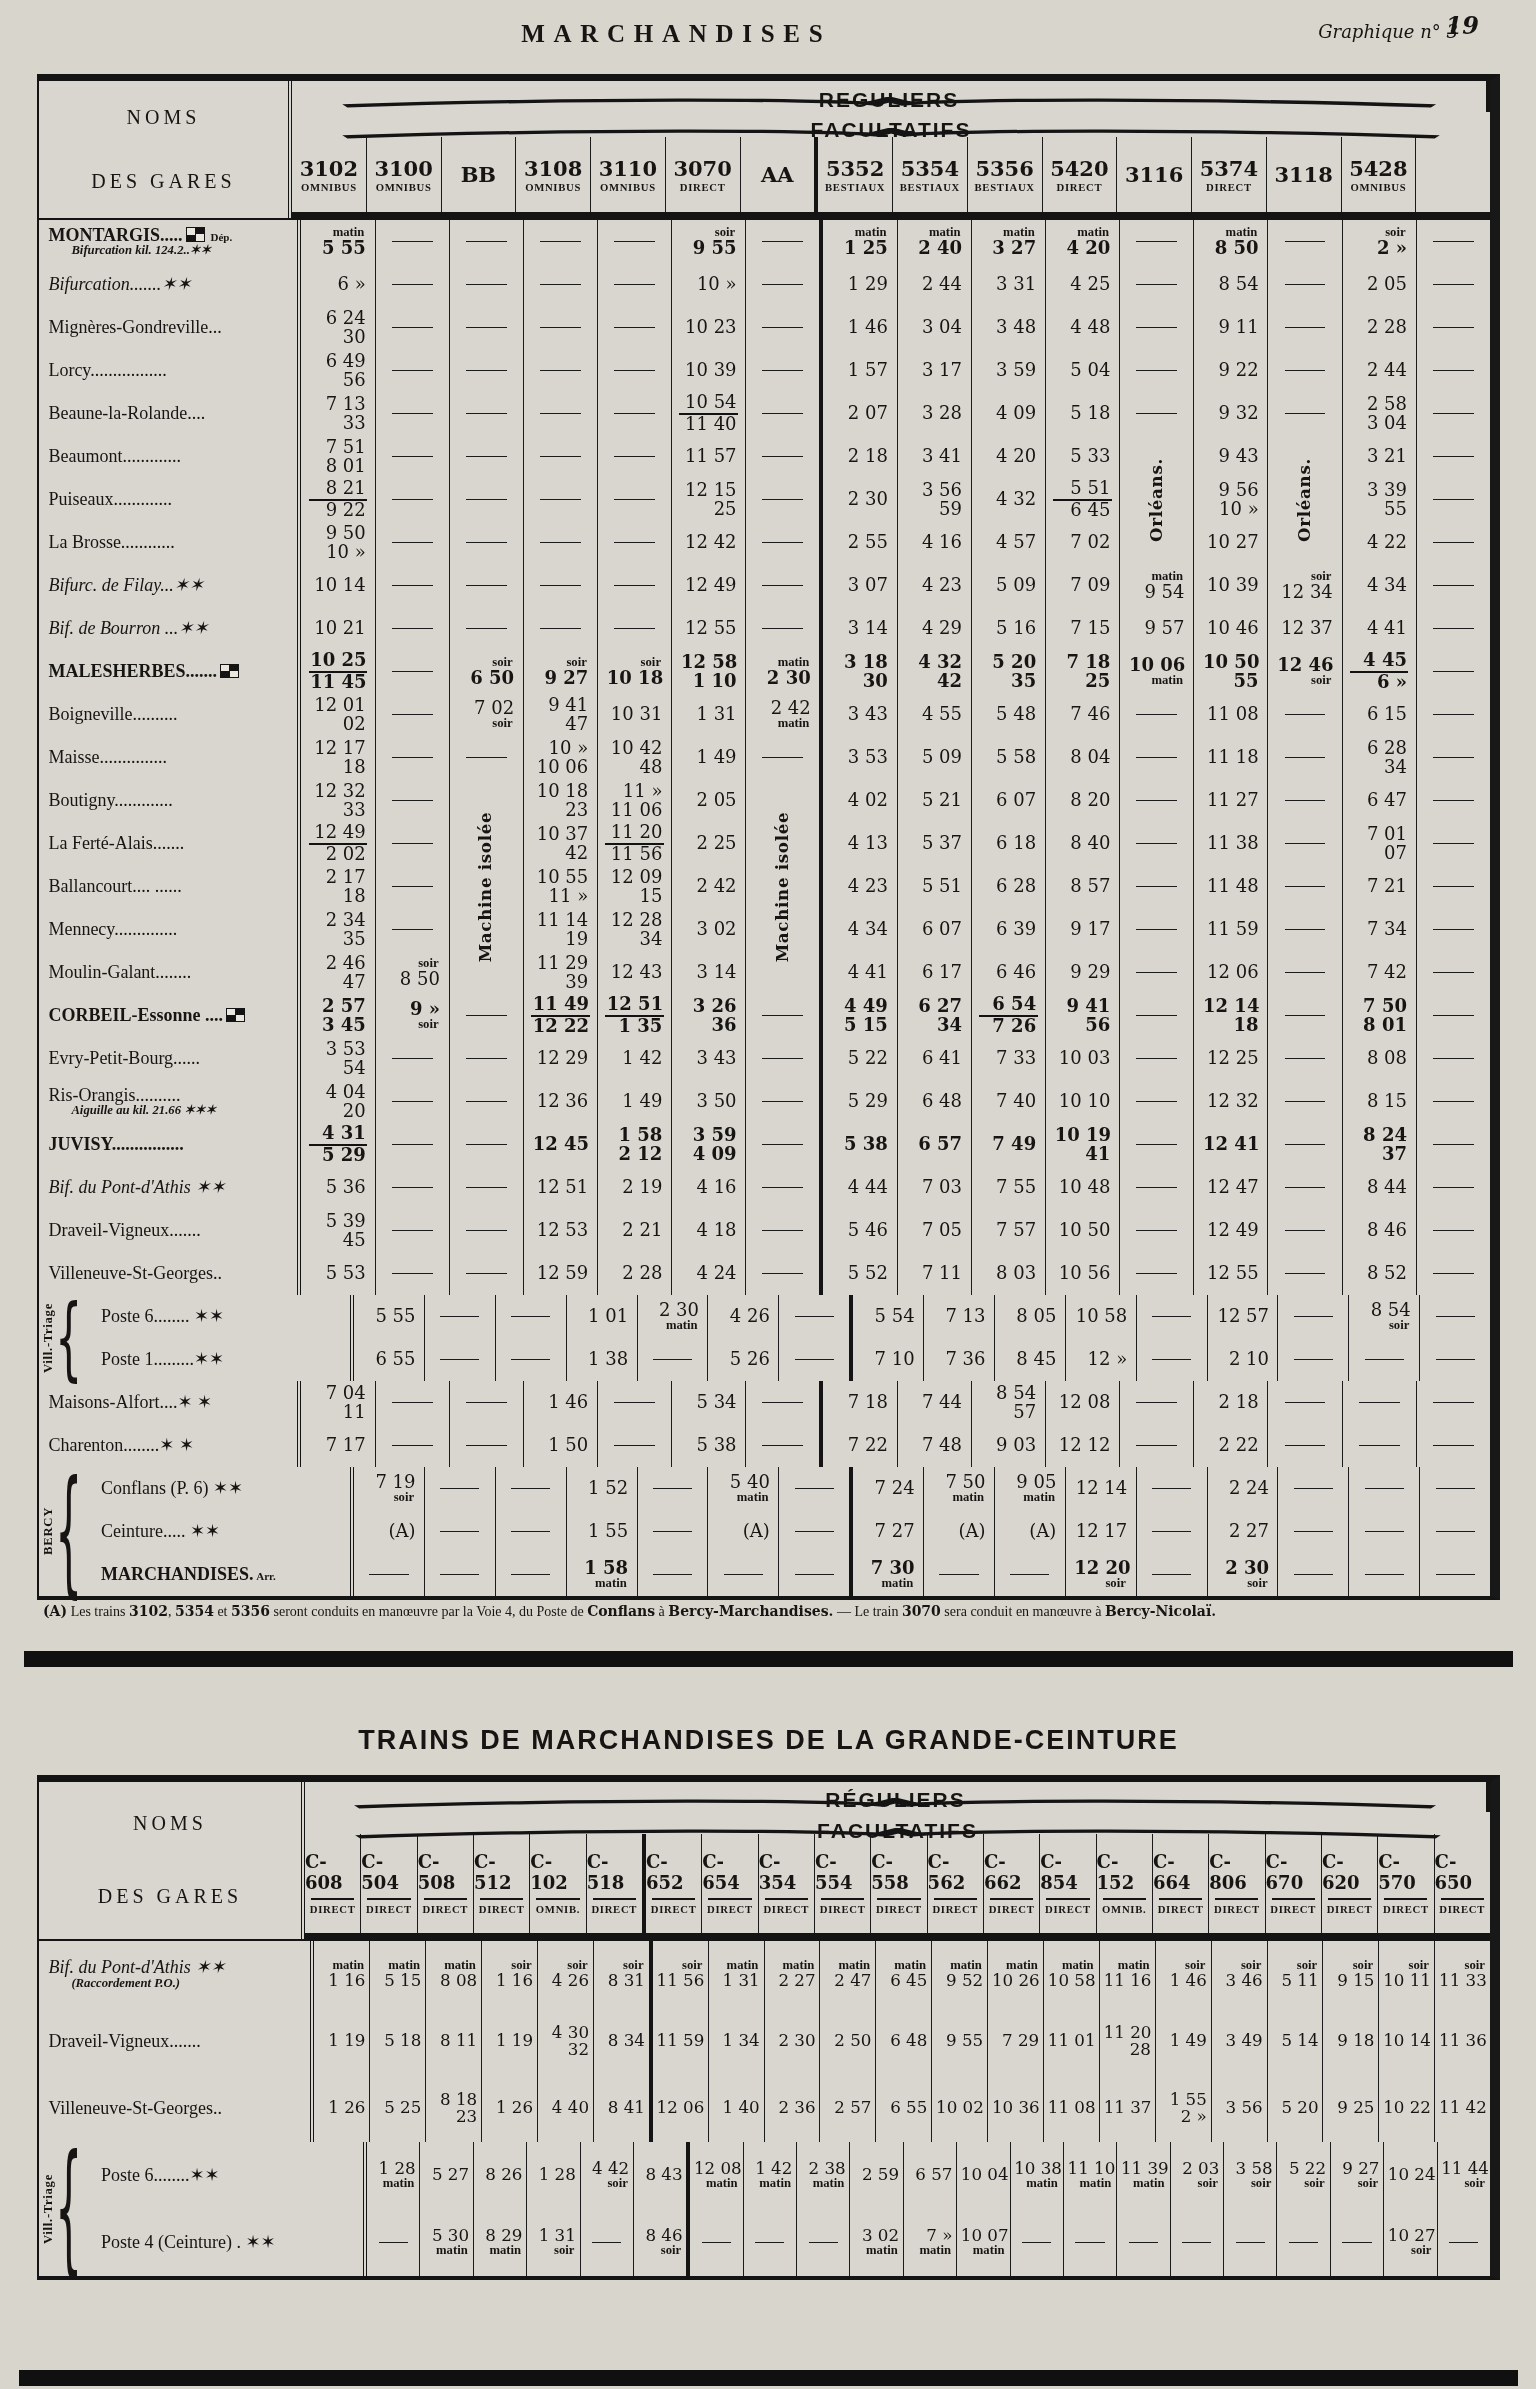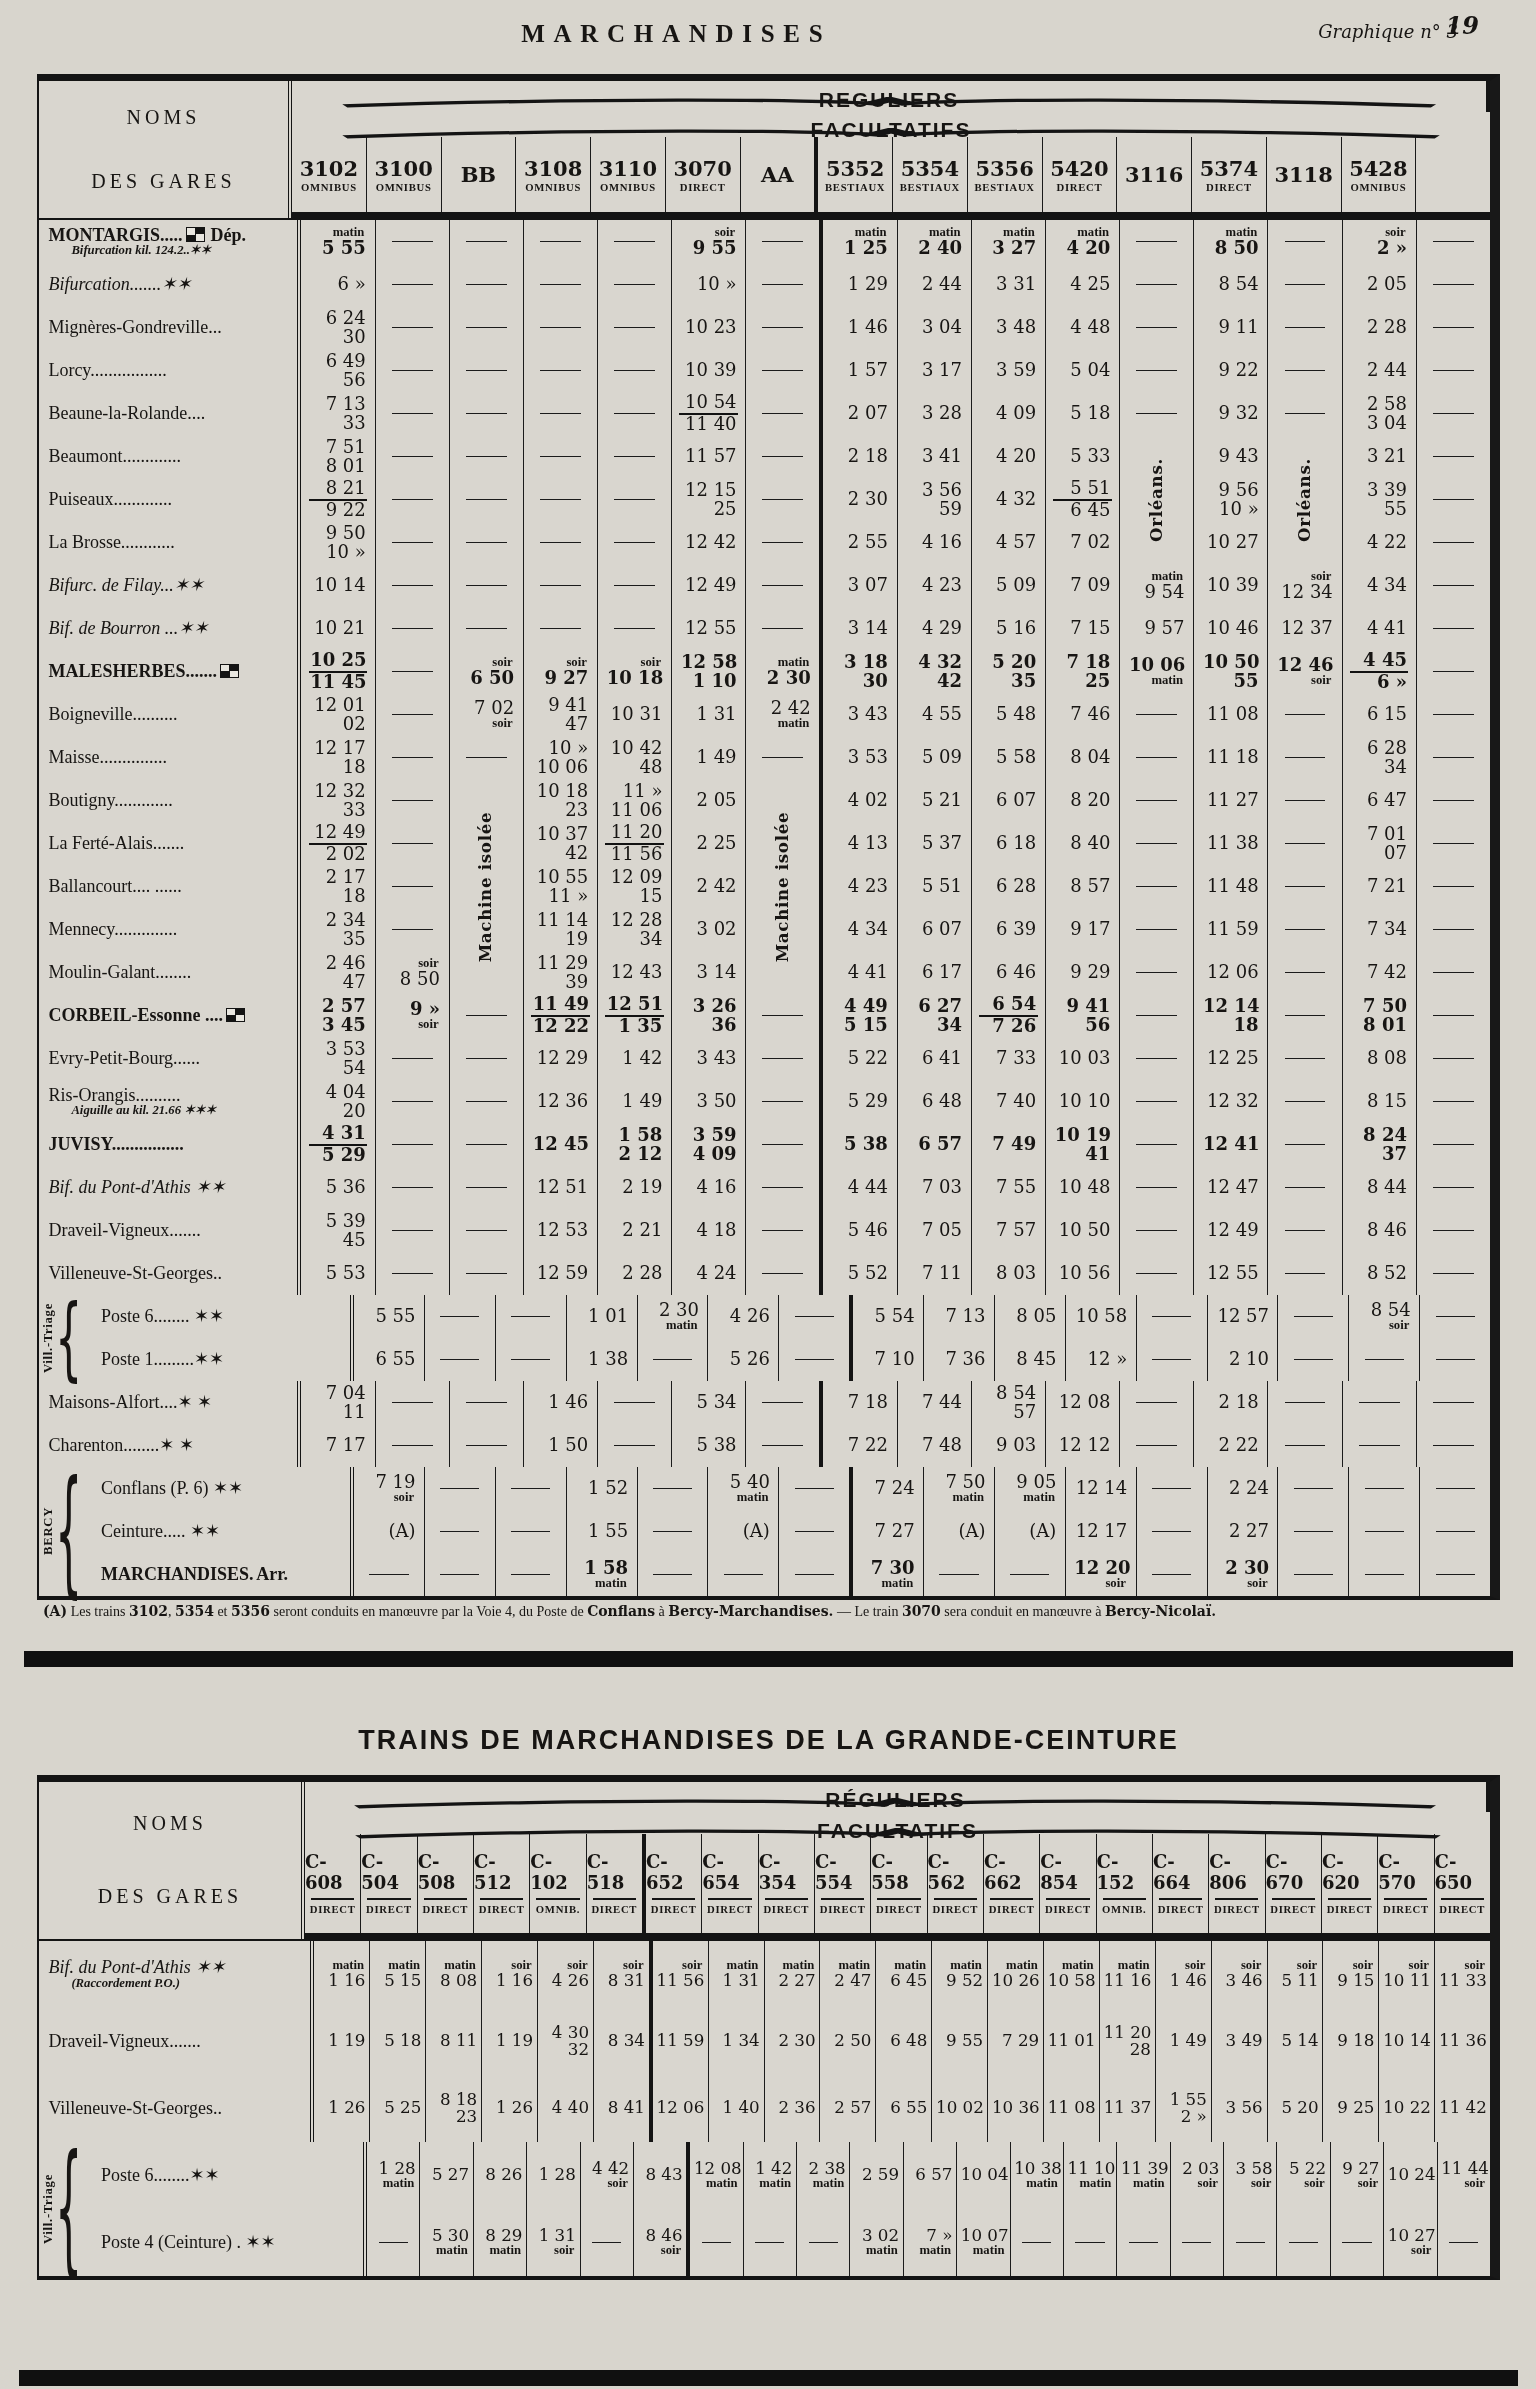--- a/index.html
+++ b/index.html
@@ -44,21 +44,21 @@
   .hsub{font-size:10.7px;letter-spacing:0.7px;font-weight:600;}
   
   .row{display:flex;position:relative;}
   .t1 .row{height:43px;} .t2 .row{height:67px;}
   .nm{border-right:4.7px double #141414;display:flex;flex-direction:column;justify-content:center;
     padding-left:9.4px;position:relative;font-size:18px;line-height:1.05;overflow:visible;}
   .row.grouped .nm{padding-left:62px;}
   .row.b .nm,.row.b .time{font-weight:700;}
   .row.i .nmtext{font-style:italic;}
   .nmsub{font-size:12.7px;font-style:italic;font-weight:600;padding-left:23px;margin-top:-0.7px;white-space:nowrap;}
-  .after{font-size:18px;margin-left:2.7px;}
+  .after{font-size:11px;margin-left:2.7px;}
   .flag{display:inline-block;width:16.7px;height:12.7px;margin:0 3.3px;vertical-align:-1.3px;
     background:conic-gradient(#141414 0 25%, #e9e7e0 0 50%, #141414 0 75%, #e9e7e0 0);
     border:0.7px solid #141414;}
   .cl{flex:1;border-left:1.3px solid #1b1b1b;position:relative;display:flex;flex-direction:column;
     align-items:center;justify-content:center;line-height:1.04;overflow:visible;}
   .nm + .cl{border-left:none;}
   .cl.sep{border-left:4px solid #141414;}
   .time{font-family:"DejaVu Serif",serif;font-size:18px;width:76%;text-align:right;white-space:nowrap;}
   .t2 .time{font-size:16.7px;width:86%;}
   .lbl{font-size:12.7px;font-weight:700;width:76%;text-align:right;padding-right:2.7px;}

